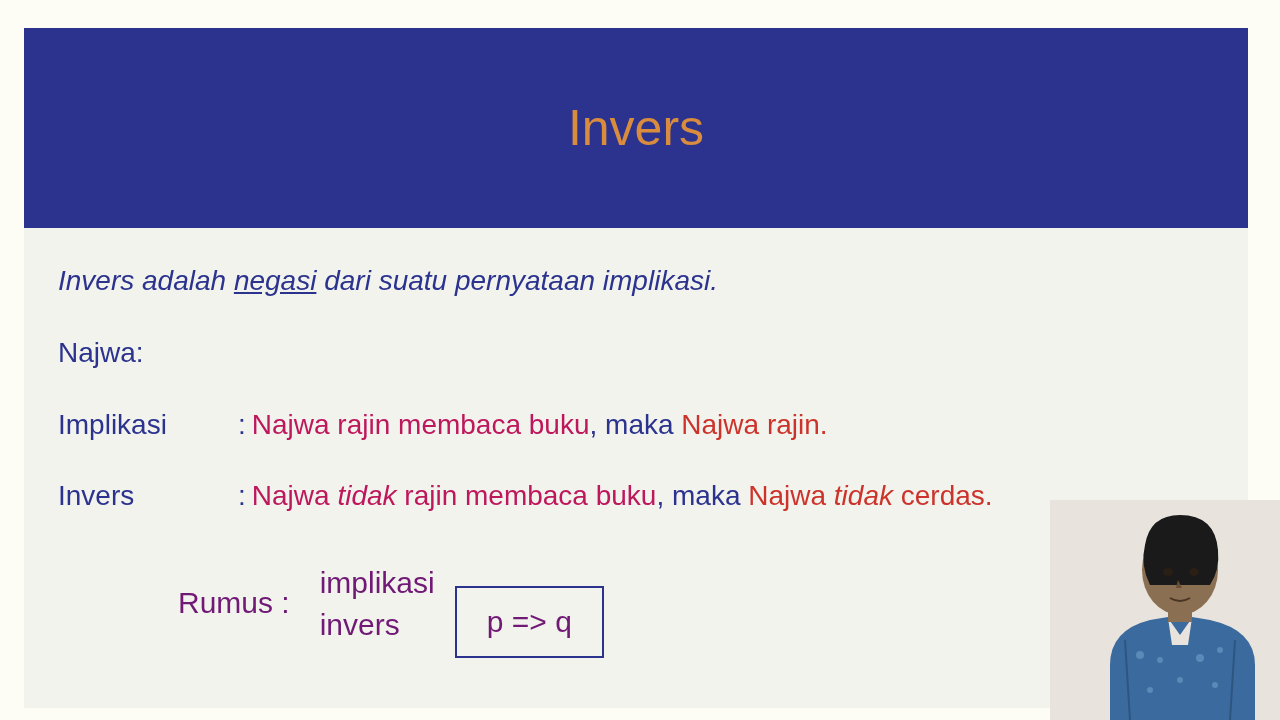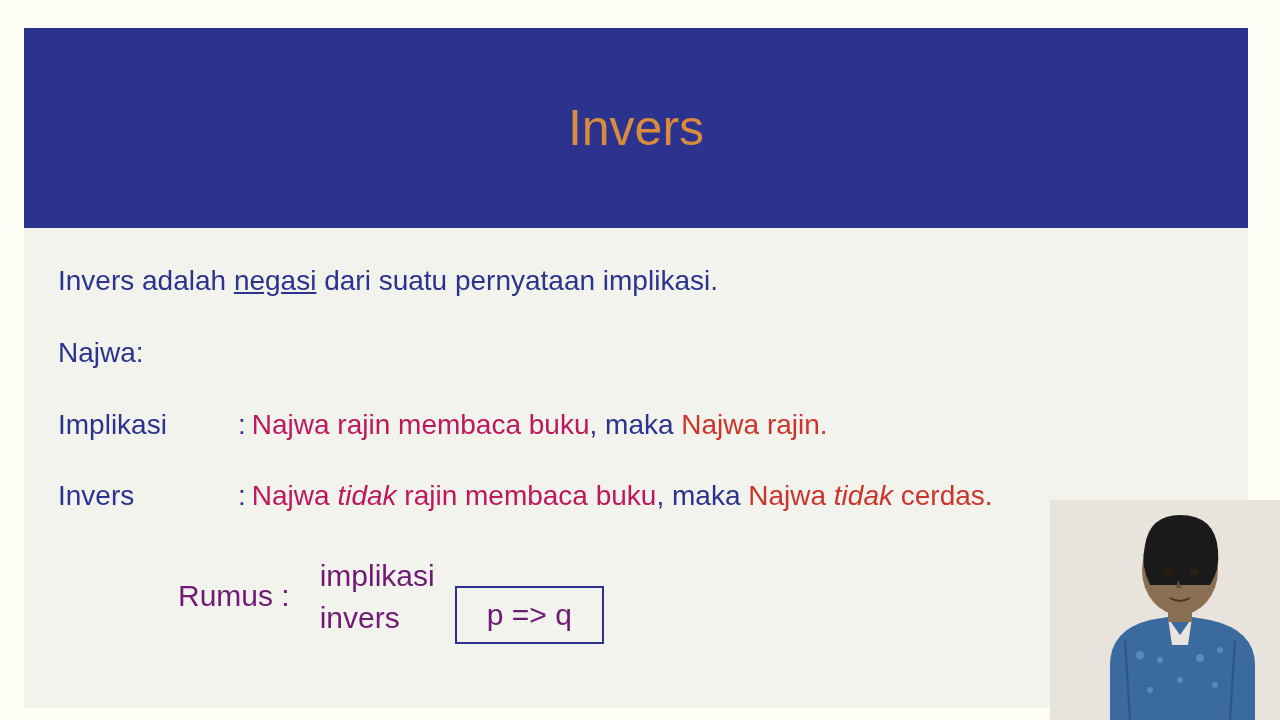--- a/index.html
+++ b/index.html
@@ -33,20 +33,21 @@
       font-weight: 300;
     }
     .content {
       padding: 34px 34px 0 34px;
       font-size: 28px;
       font-weight: 300;
       line-height: 1.35;
     }
     .definition {
       color: #2b338e;
+      font-style: italic;
       font-size: 28px;
       margin-bottom: 34px;
     }
     .definition .underline { text-decoration: underline; }
     .contoh-label {
       color: #2b338e;
       font-size: 28px;
       margin-bottom: 34px;
     }
     .example-row {
@@ -78,21 +79,21 @@
       margin-right: 30px;
       font-weight: 400;
     }
     .formula-labels {
       margin-right: 20px;
       line-height: 1.4;
     }
     .formula-labels div { }
     .formula-box {
       border: 2px solid #2b338e;
-      padding: 6px 30px;
+      padding: 13px 30px;
       text-align: left;
       line-height: 1.4;
       margin-top: 37px;
     }
     .presenter {
       position: absolute;
       right: 0;
       bottom: 0;
       width: 230px;
       height: 220px;

